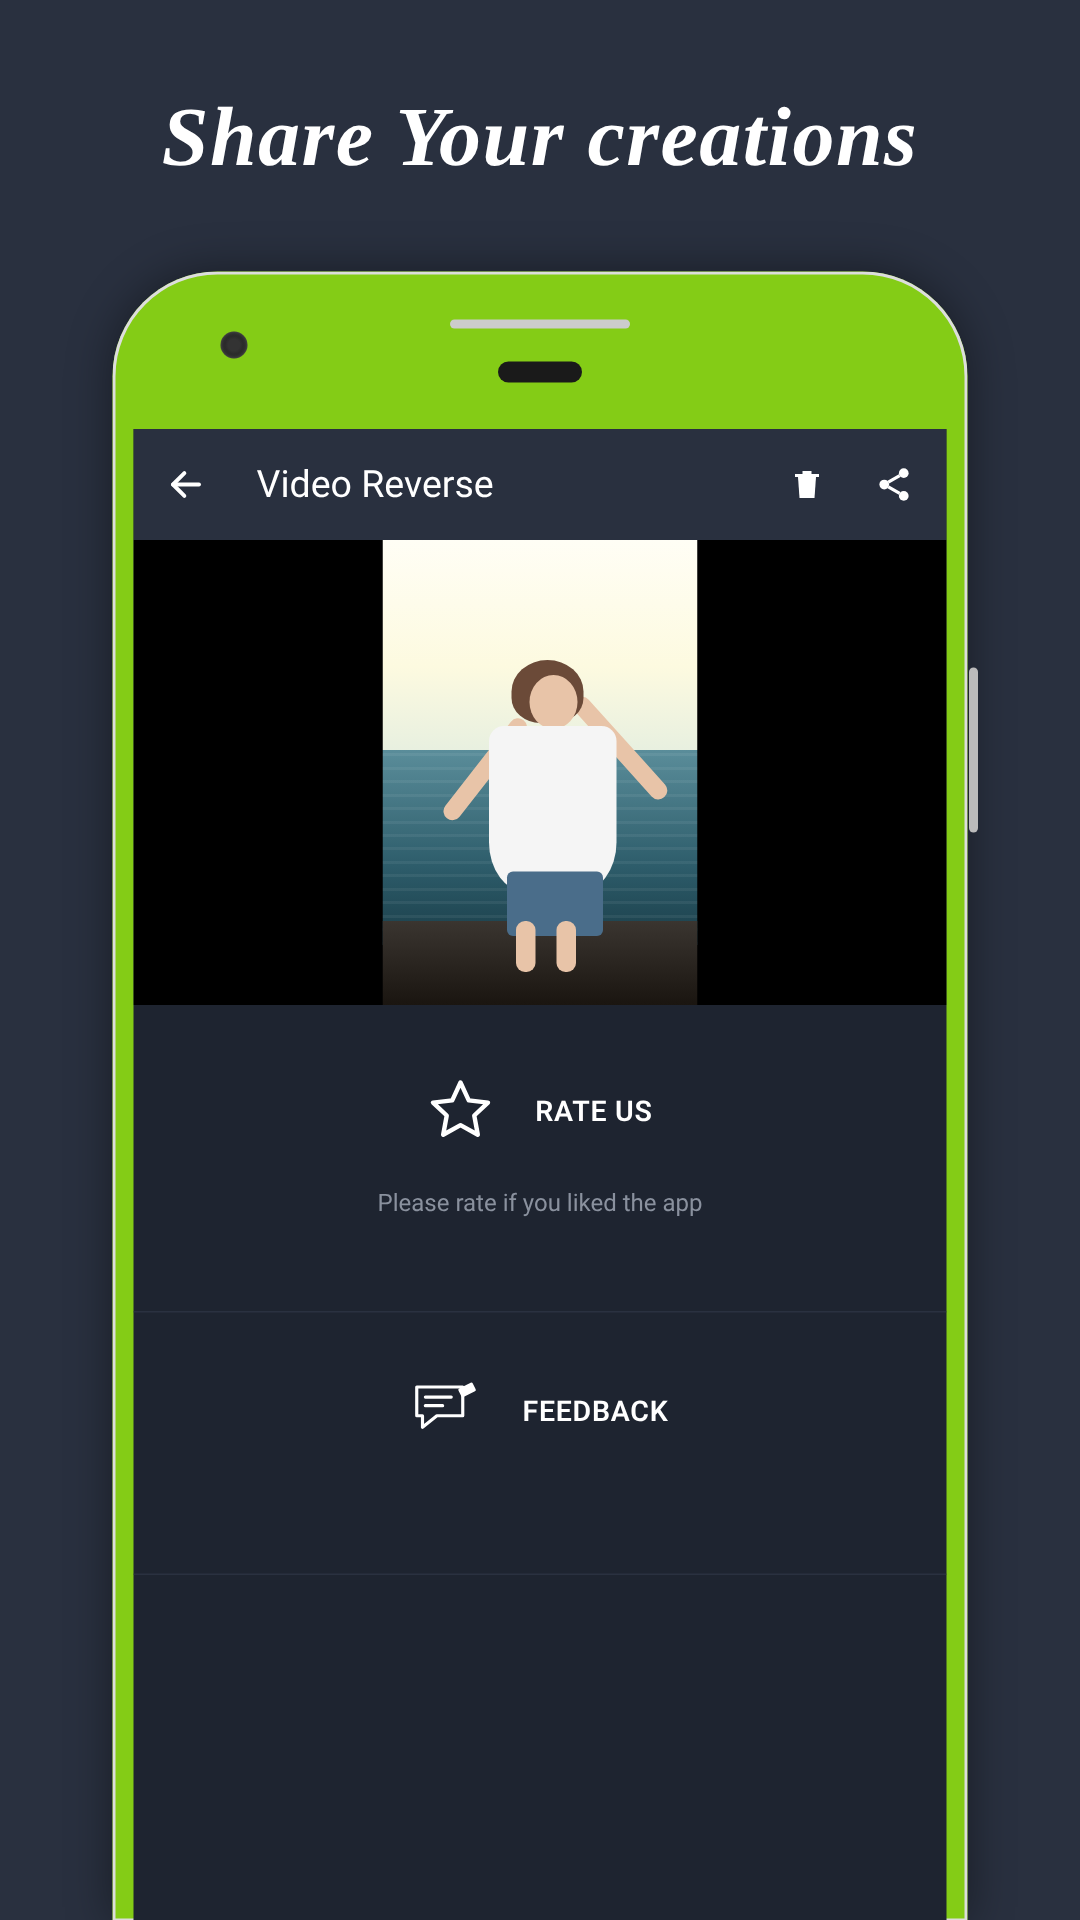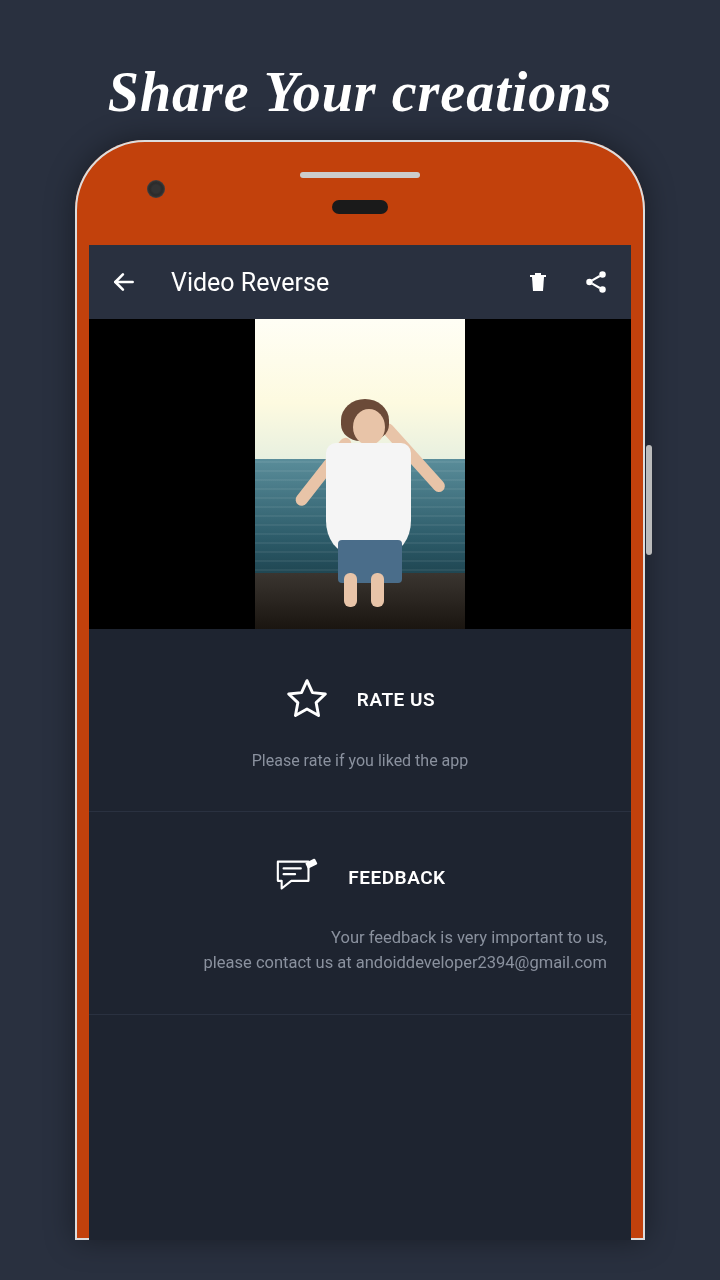--- a/index.html
+++ b/index.html
@@ -11,28 +11,28 @@
     overflow: hidden;
     position: relative;
   }
   .promo-title {
     text-align: center;
     color: #fff;
     font-family: 'Brush Script MT', cursive;
     font-size: 56px;
     font-weight: bold;
     font-style: italic;
-    padding: 60px 0 16px;
+    padding: 60px 0 57px;
     letter-spacing: 1px;
   }
   .phone-frame {
     width: 570px;
     height: 1100px;
     margin: 0 auto;
-    background: #c2410c;
+    background: #84cc16;
     border-radius: 70px 70px 0 0;
     position: relative;
     box-shadow: 0 0 30px rgba(0,0,0,0.4), inset 0 0 0 2px #ddd;
     overflow: hidden;
   }
   .phone-side-button {
     position: absolute;
     right: 68px;
     top: 445px;
     width: 6px;
@@ -128,21 +128,21 @@
   .arm-left { position:absolute; top:28%; left:-18%; width:55%; height:12px; background:#e8c4a8; border-radius:6px; transform:rotate(-52deg); transform-origin:right center; }
   .arm-right { position:absolute; top:22%; right:-18%; width:58%; height:12px; background:#e8c4a8; border-radius:6px; transform:rotate(48deg); transform-origin:left center; }
   .head { position:absolute; top:18%; left:40%; width:32px; height:36px; background:#e8c4a8; border-radius:50%; }
   .hair { position:absolute; top:14%; left:32%; width:48px; height:42px; background:#6b4a38; border-radius:50% 50% 40% 40%; }
   .torso { position:absolute; top:32%; left:22%; width:56%; height:46%; background:#f5f5f5; border-radius:10px 10px 30% 30%; }
   .shorts { position:absolute; top:72%; left:30%; width:42%; height:18%; background:#4a6d8a; border-radius:4px; }
   .leg-l { position:absolute; top:86%; left:34%; width:13px; height:14%; background:#e8c4a8; border-radius:6px; }
   .leg-r { position:absolute; top:86%; left:52%; width:13px; height:14%; background:#e8c4a8; border-radius:6px; }
 
   .section {
-    padding: 48px 24px 38px;
+    padding: 48px 24px 60px;
     text-align: center;
     border-bottom: 1px solid #2a3140;
   }
   .section-header {
     display: flex;
     align-items: center;
     justify-content: center;
     gap: 28px;
     margin-bottom: 28px;
   }
@@ -232,20 +232,16 @@
     <div class="section section-feedback">
       <div class="section-header">
         <svg width="46" height="42" viewBox="0 0 48 40" fill="none" stroke="#fff" stroke-width="2.2" stroke-linejoin="round" stroke-linecap="round">
           <path d="M4 4 h32 v20 h-18 l-10 8 v-8 h-4 z"></path>
           <line x1="10" y1="11" x2="28" y2="11"></line>
           <line x1="10" y1="17" x2="22" y2="17"></line>
           <path d="M34 6 l8 -4 l2 4 l-8 4 z" fill="#fff"></path>
         </svg>
         <div class="section-title">FEEDBACK</div>
       </div>
-      <div class="section-desc">
-        <span>Your feedback is very important to us,</span><br>
-        <span>please contact us at andoiddeveloper2394@gmail.com</span>
-      </div>
     </div>
 
   </div>
 </div>
 
 </body></html>

